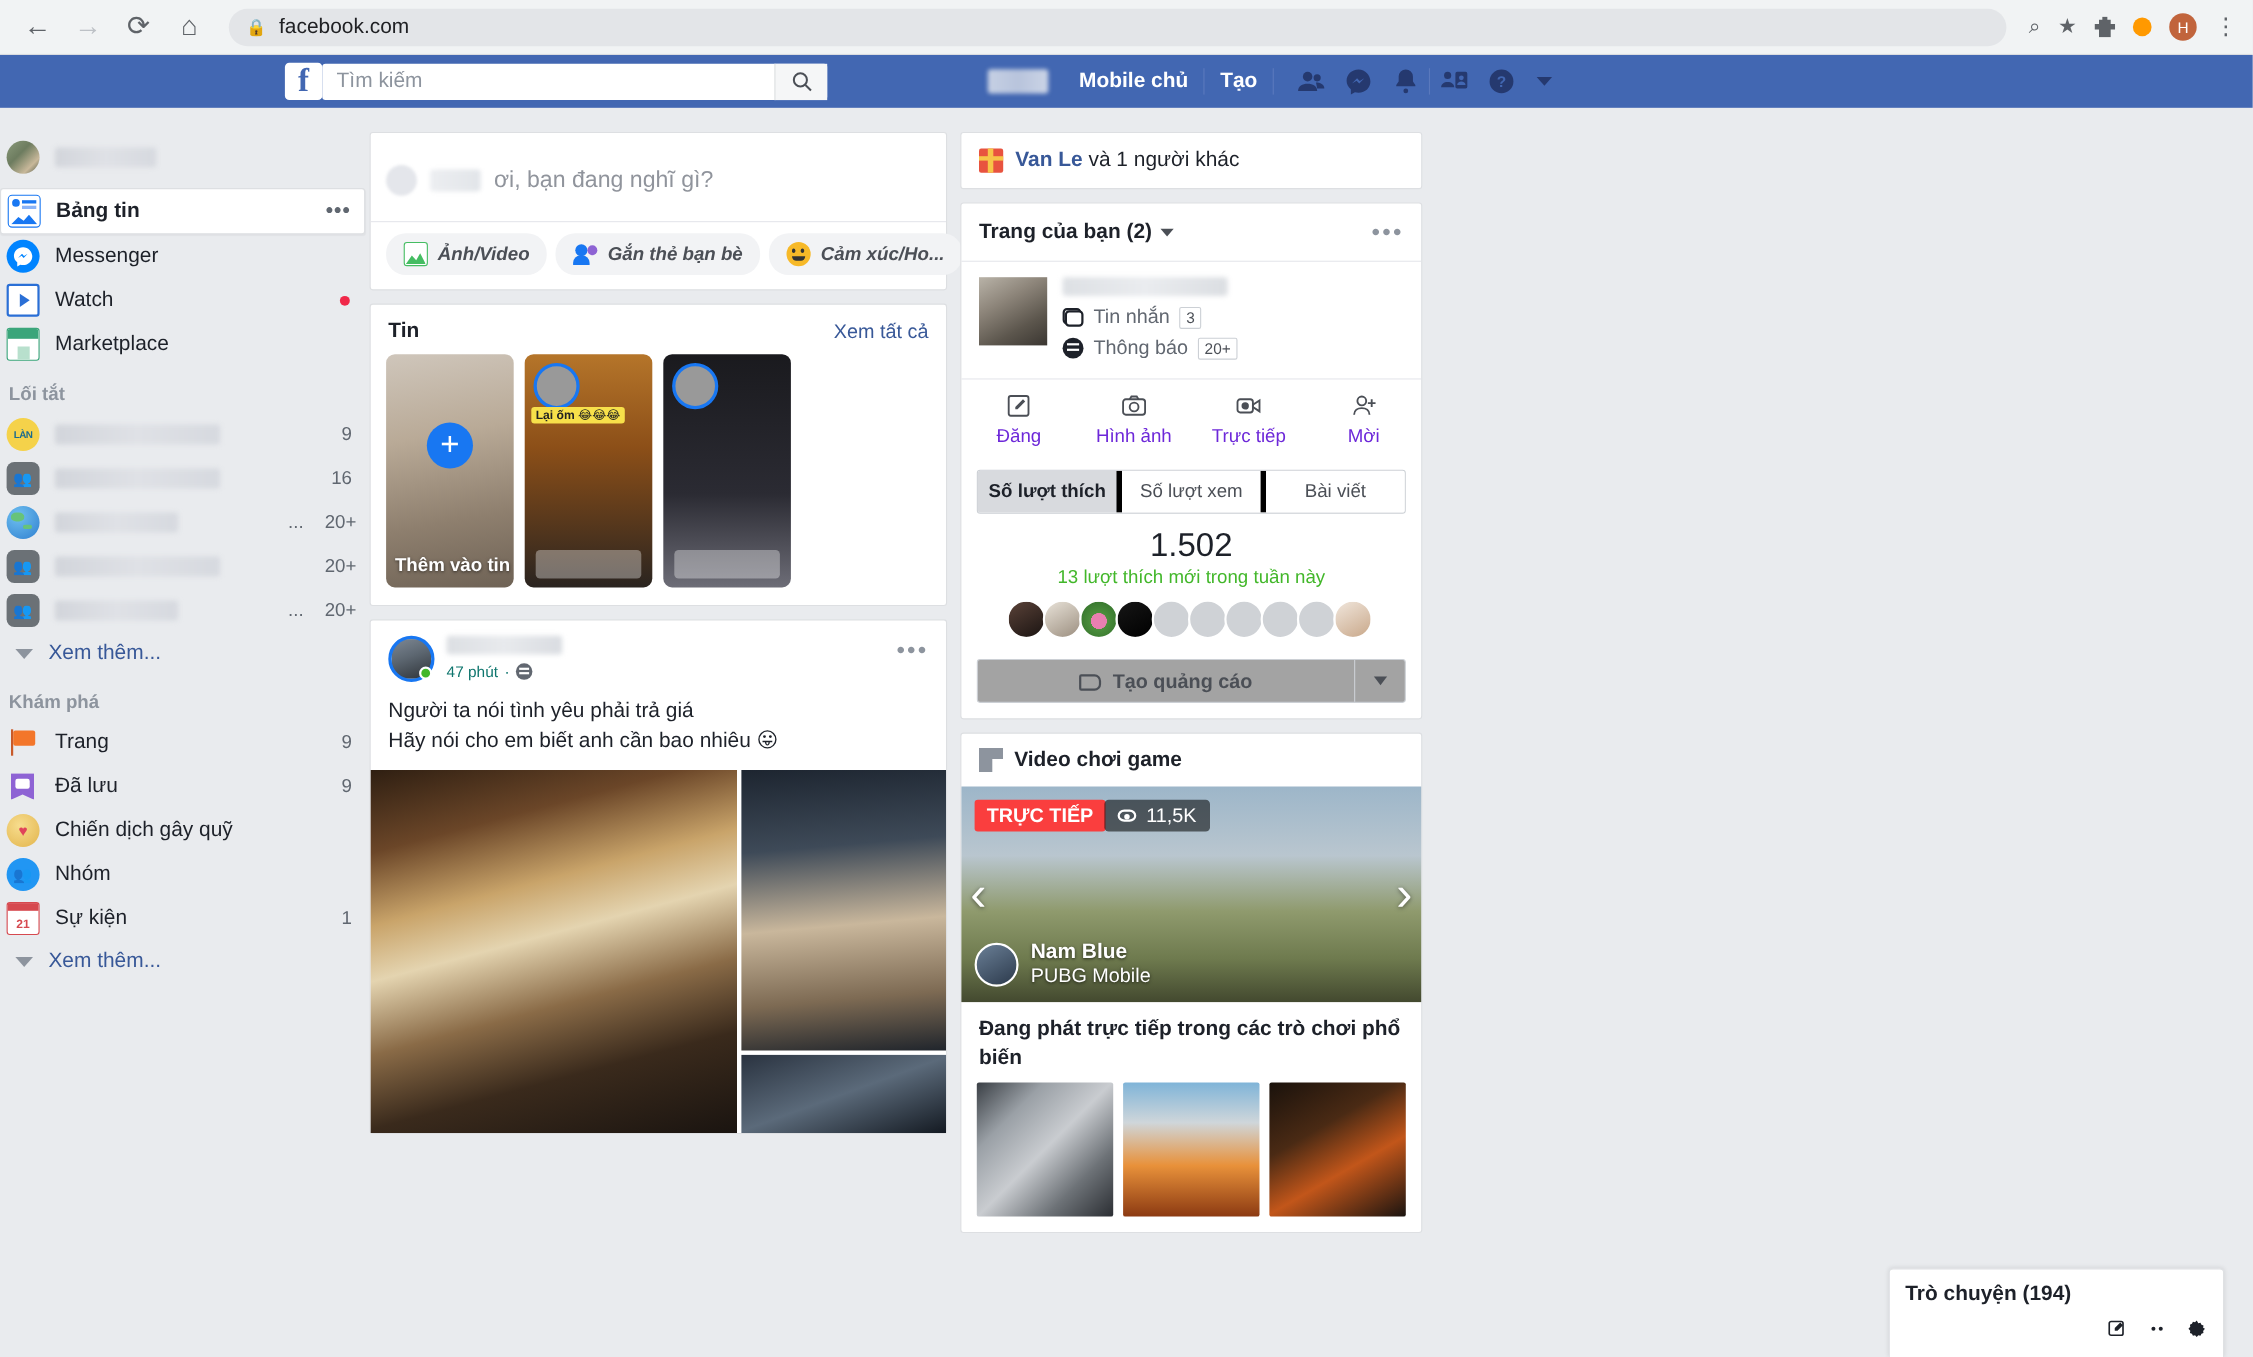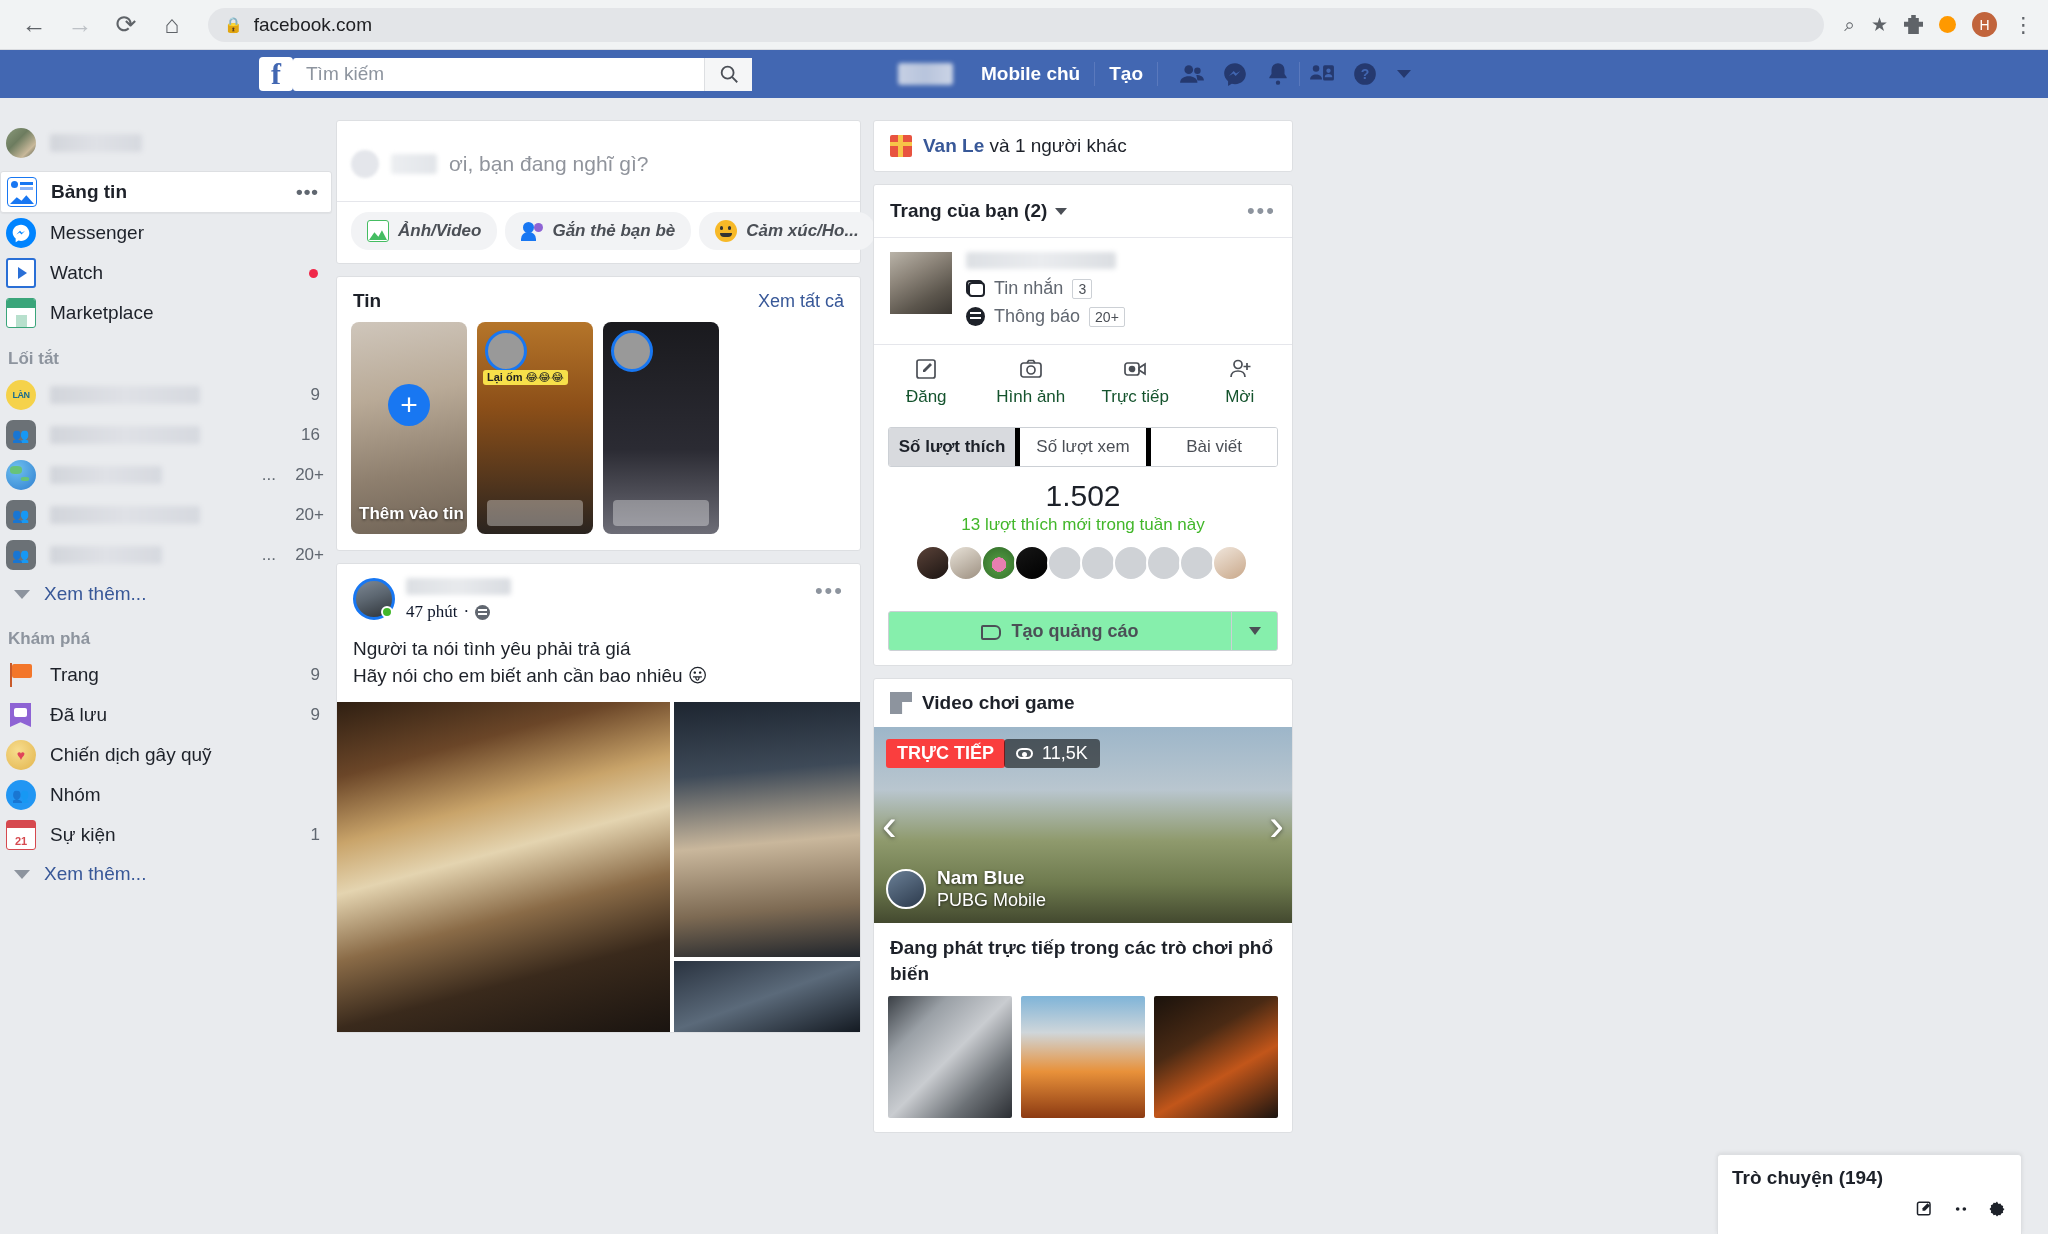--- a/index.html
+++ b/index.html
@@ -195,21 +195,21 @@
   .story .capt{position:absolute;left:6px;top:48px;background:#f7e04a;color:#222;font-size:11px;padding:1px 4px;border-radius:3px;font-weight:bold;}
   .story .hey{position:absolute;right:9px;bottom:52px;color:#ddd;font-size:11px;}
   .story .bar{position:absolute;left:10px;right:10px;bottom:8px;height:26px;background:rgba(255,255,255,.35);border-radius:4px;}
 
   
   .post-hd { display:flex; align-items:flex-start; gap: 11px; padding: 14px 16px 8px; position:relative;}
   .post-av { width:42px;height:42px;border-radius:50%;flex:0 0 42px;position:relative;
      background: linear-gradient(160deg,#7d8894 0%,#5c6670 45%,#2e3338 100%); border:3px solid #1877f2; }
   .post-av .online{position:absolute;right:-1px;bottom:-1px;width:12px;height:12px;border-radius:50%;background:#42b72a;border:2px solid #fff;}
   .post-nameblur{width:105px;height:17px;border-radius:3px;background:linear-gradient(90deg,#dcdfe3,#e8eaed,#d9dce1);filter:blur(2.5px);margin-bottom:7px;}
-  .post-meta{color:#0f172a;font-size:17px;display:flex;align-items:center;gap:6px;font-family:Liberation Serif, serif;}
+  .post-meta{color:#0f766e;font-size:14px;display:flex;align-items:center;gap:6px;}
   .globe-sm{width:15px;height:15px;border-radius:50%;background:#616770;position:relative;}
   .globe-sm::after{content:"";position:absolute;left:3px;top:4px;width:9px;height:2px;background:#fff;box-shadow:0 4px 0 #fff;}
   .post-dots{position:absolute;right:16px;top:14px;color:#8d949e;font-size:22px;letter-spacing:2px;}
   .post-text{padding: 6px 16px 12px; font-size:19px; line-height:1.42;}
   .post-photos{display:flex;gap:4px;padding:0;}
   .ph-left{flex:1;height:330px;background:
      linear-gradient(165deg,#2f1f12 0%,#6b4628 18%,#c9a46a 34%,#e4d4b0 46%,#8a6b47 62%,#3a2a1c 78%,#1a1410 100%);}
   .ph-right{width:186px;display:flex;flex-direction:column;gap:4px;}
   .ph-r1{height:255px;background:linear-gradient(175deg,#1d2530 0%,#3e4a58 28%,#c9b79c 55%,#7d6a53 80%,#20252c 100%);}
   .ph-r2{height:71px;background:linear-gradient(160deg,#2a3340 0%,#5b6a7a 50%,#141a22 100%);}
@@ -229,37 +229,37 @@
   .pg-thumb{width:62px;height:62px;flex:0 0 62px;background:linear-gradient(150deg,#b9b3a8 0%,#8d857a 35%,#5c564d 70%,#3a3631 100%);}
   .pg-nameblur{width:150px;height:17px;border-radius:3px;background:linear-gradient(90deg,#dde0e4,#eaecef,#dbdee2);filter:blur(2.5px);margin-bottom:9px;}
   .pg-stat{display:flex;align-items:center;gap:9px;color:#616770;font-size:18px;margin-bottom:7px;}
   .badge{border:1px solid #ccd0d5;border-radius:2px;padding:0 5px;font-size:14px;color:#4b4f56;line-height:18px;}
   .ic-bubble{width:19px;height:19px;position:relative;flex:0 0 19px;}
   .ic-bubble::before{content:"";position:absolute;left:0;top:1px;width:13px;height:11px;border:2px solid #1d2129;border-radius:4px;}
   .ic-bubble::after{content:"";position:absolute;right:0;bottom:1px;width:13px;height:11px;border:2px solid #1d2129;border-radius:4px;background:#fff;}
   .ic-globe2{width:19px;height:19px;border-radius:50%;background:#1d2129;flex:0 0 19px;position:relative;}
   .ic-globe2::after{content:"";position:absolute;left:4px;top:5px;width:11px;height:2px;background:#fff;box-shadow:0 5px 0 #fff;}
   .pg-actions{display:flex;border-top:1px solid #e5e6eb;padding:12px 0 10px;}
-  .pg-act{flex:1;display:flex;flex-direction:column;align-items:center;gap:6px;color:#14532d;font-size:17px;}
+  .pg-act{flex:1;display:flex;flex-direction:column;align-items:center;gap:6px;color:#6d28d9;font-size:17px;}
   .pg-act svg{display:block;}
   .tabs{display:flex;margin:10px 14px 0;border:1px solid #ccd0d5;border-radius:3px;overflow:hidden;}
   .tab{flex:1;text-align:center;padding:9px 0;font-size:17px;color:#4b4f56;background:#fff;border-right:5px solid #000000;}
   .tab:last-child{border-right:0;}
   .tab.active{background:#d8dade;font-weight:bold;color:#1d2129;}
   .stat-num{text-align:center;font-size:30px;padding:12px 0 2px;}
   .stat-sub{text-align:center;color:#42b72a;font-size:17px;padding-bottom:10px;}
   .faces{display:flex;justify-content:center;gap:0;padding:0 12px 14px;}
   .face{width:36px;height:36px;border-radius:50%;margin-left:-3px;border:2px solid #fff;}
   .f0{background:linear-gradient(150deg,#5a4238,#1b1412);}
   .f1{background:linear-gradient(150deg,#e8e2d8,#9c8f80);}
   .f2{background:radial-gradient(circle at 50% 55%,#e87fb0 0 30%,#4b8f3c 31%,#2f6b28 100%);}
   .f3{background:linear-gradient(150deg,#161616,#000);}
   .fg{background:#cfd2d6;}
   .f8{background:linear-gradient(150deg,#f0e6dc,#c9a88a);}
-  .ad-btn{margin:16px 14px 14px;border:1px solid #ccd0d5;border-radius:3px;display:flex;align-items:center;height:40px;background:#86efac;}
+  .ad-btn{margin:4px 14px 14px;border:1px solid #ccd0d5;border-radius:3px;display:flex;align-items:center;height:40px;background:#a3a3a3;}
   .ad-btn .lbl{flex:1;display:flex;align-items:center;justify-content:center;gap:10px;font-weight:bold;font-size:18px;color:#4b4f56;}
   .ad-btn .dd{width:46px;height:100%;border-left:1px solid #ccd0d5;display:flex;align-items:center;justify-content:center;}
   .dd-tri{width:0;height:0;border-left:6px solid transparent;border-right:6px solid transparent;border-top:8px solid #4b4f56;}
   .megaphone{width:20px;height:16px;position:relative;}
   .megaphone::before{content:"";position:absolute;left:0;top:2px;width:16px;height:11px;border:2px solid #4b4f56;border-radius:2px 6px 6px 2px;}
   
   .game-hd{display:flex;align-items:center;gap:10px;padding:13px 16px;font-weight:bold;font-size:19px;}
   .ic-gaming{width:22px;height:22px;background:#8d949e;flex:0 0 22px;
     clip-path: polygon(0 0,100% 0,100% 45%,55% 45%,55% 100%,0 100%);}
   .live-wrap{position:relative;height:196px;

